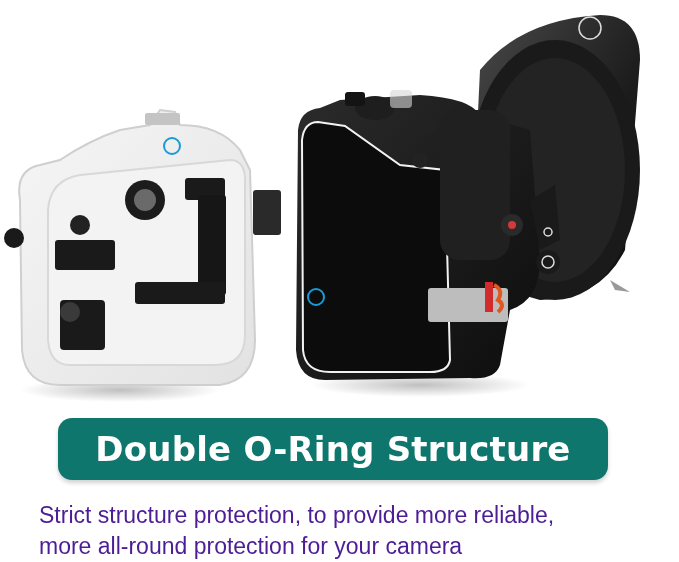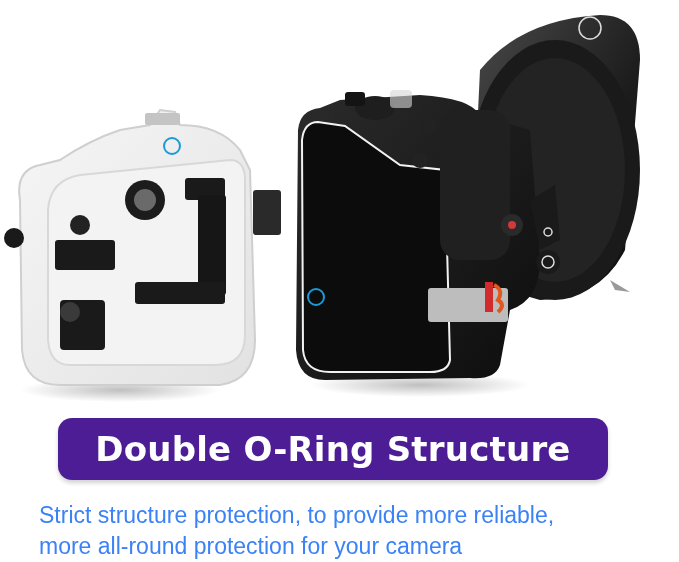--- a/index.html
+++ b/index.html
@@ -4,31 +4,31 @@
   <style>
     html, body { margin: 0; padding: 0; }
     body {
       width: 679px; height: 562px; background: #ffffff; position: relative; overflow: hidden;
       font-family: "DejaVu Sans", sans-serif;
     }
     .illustration { position: absolute; left: 0; top: 0; width: 679px; height: 410px; }
     .illustration svg { width: 679px; height: 410px; display: block; }
     .banner {
       position: absolute; left: 58px; top: 418px; width: 550px; height: 62px;
-      background: #4c1d95; border-radius: 14px;
+      background: #0f766e; border-radius: 14px;
       box-shadow: 0 3px 4px rgba(0,0,0,0.18);
       display: flex; align-items: center; justify-content: center;
     }
     .banner-title {
       color: #ffffff; font-family: "DejaVu Sans", sans-serif; font-weight: bold;
       font-size: 34px; letter-spacing: 0.2px;
     }
     .caption {
       position: absolute; left: 39px; top: 500px; width: 630px;
-      font-family: "Liberation Sans", sans-serif; font-size: 23px; line-height: 31px; color: #3b82f6;
+      font-family: "Liberation Sans", sans-serif; font-size: 23px; line-height: 31px; color: #4c1d95;
     }
     .caption div { white-space: nowrap; }
   </style>
 </head>
 <body>
 
 <div class="illustration">
   <svg viewBox="0 0 679 410" xmlns="http://www.w3.org/2000/svg">
     <defs>
       <radialGradient id="shadow" cx="50%" cy="50%" r="50%">

